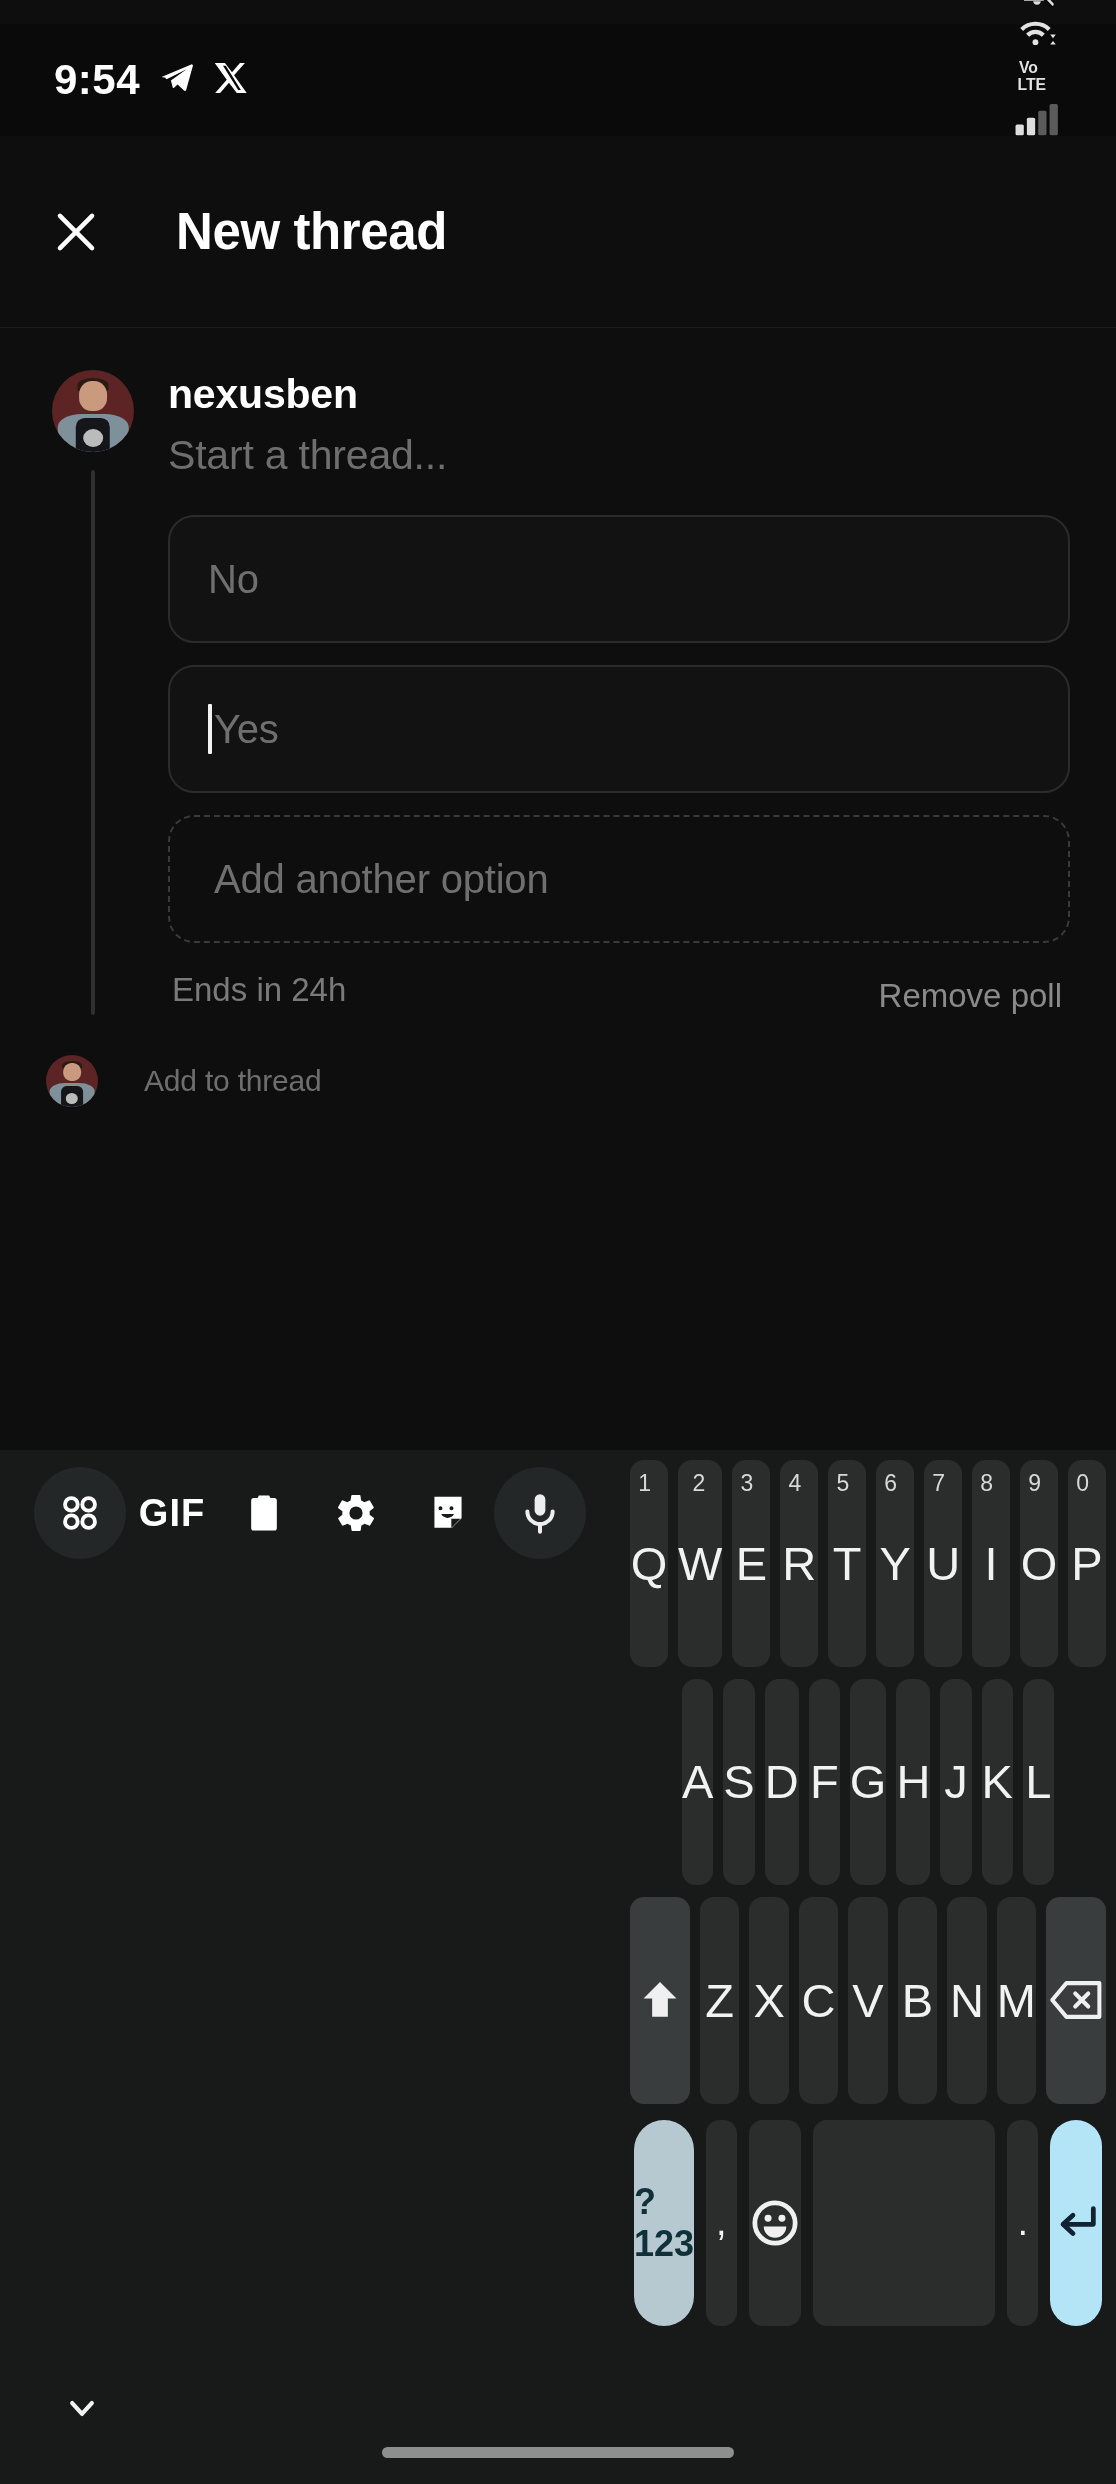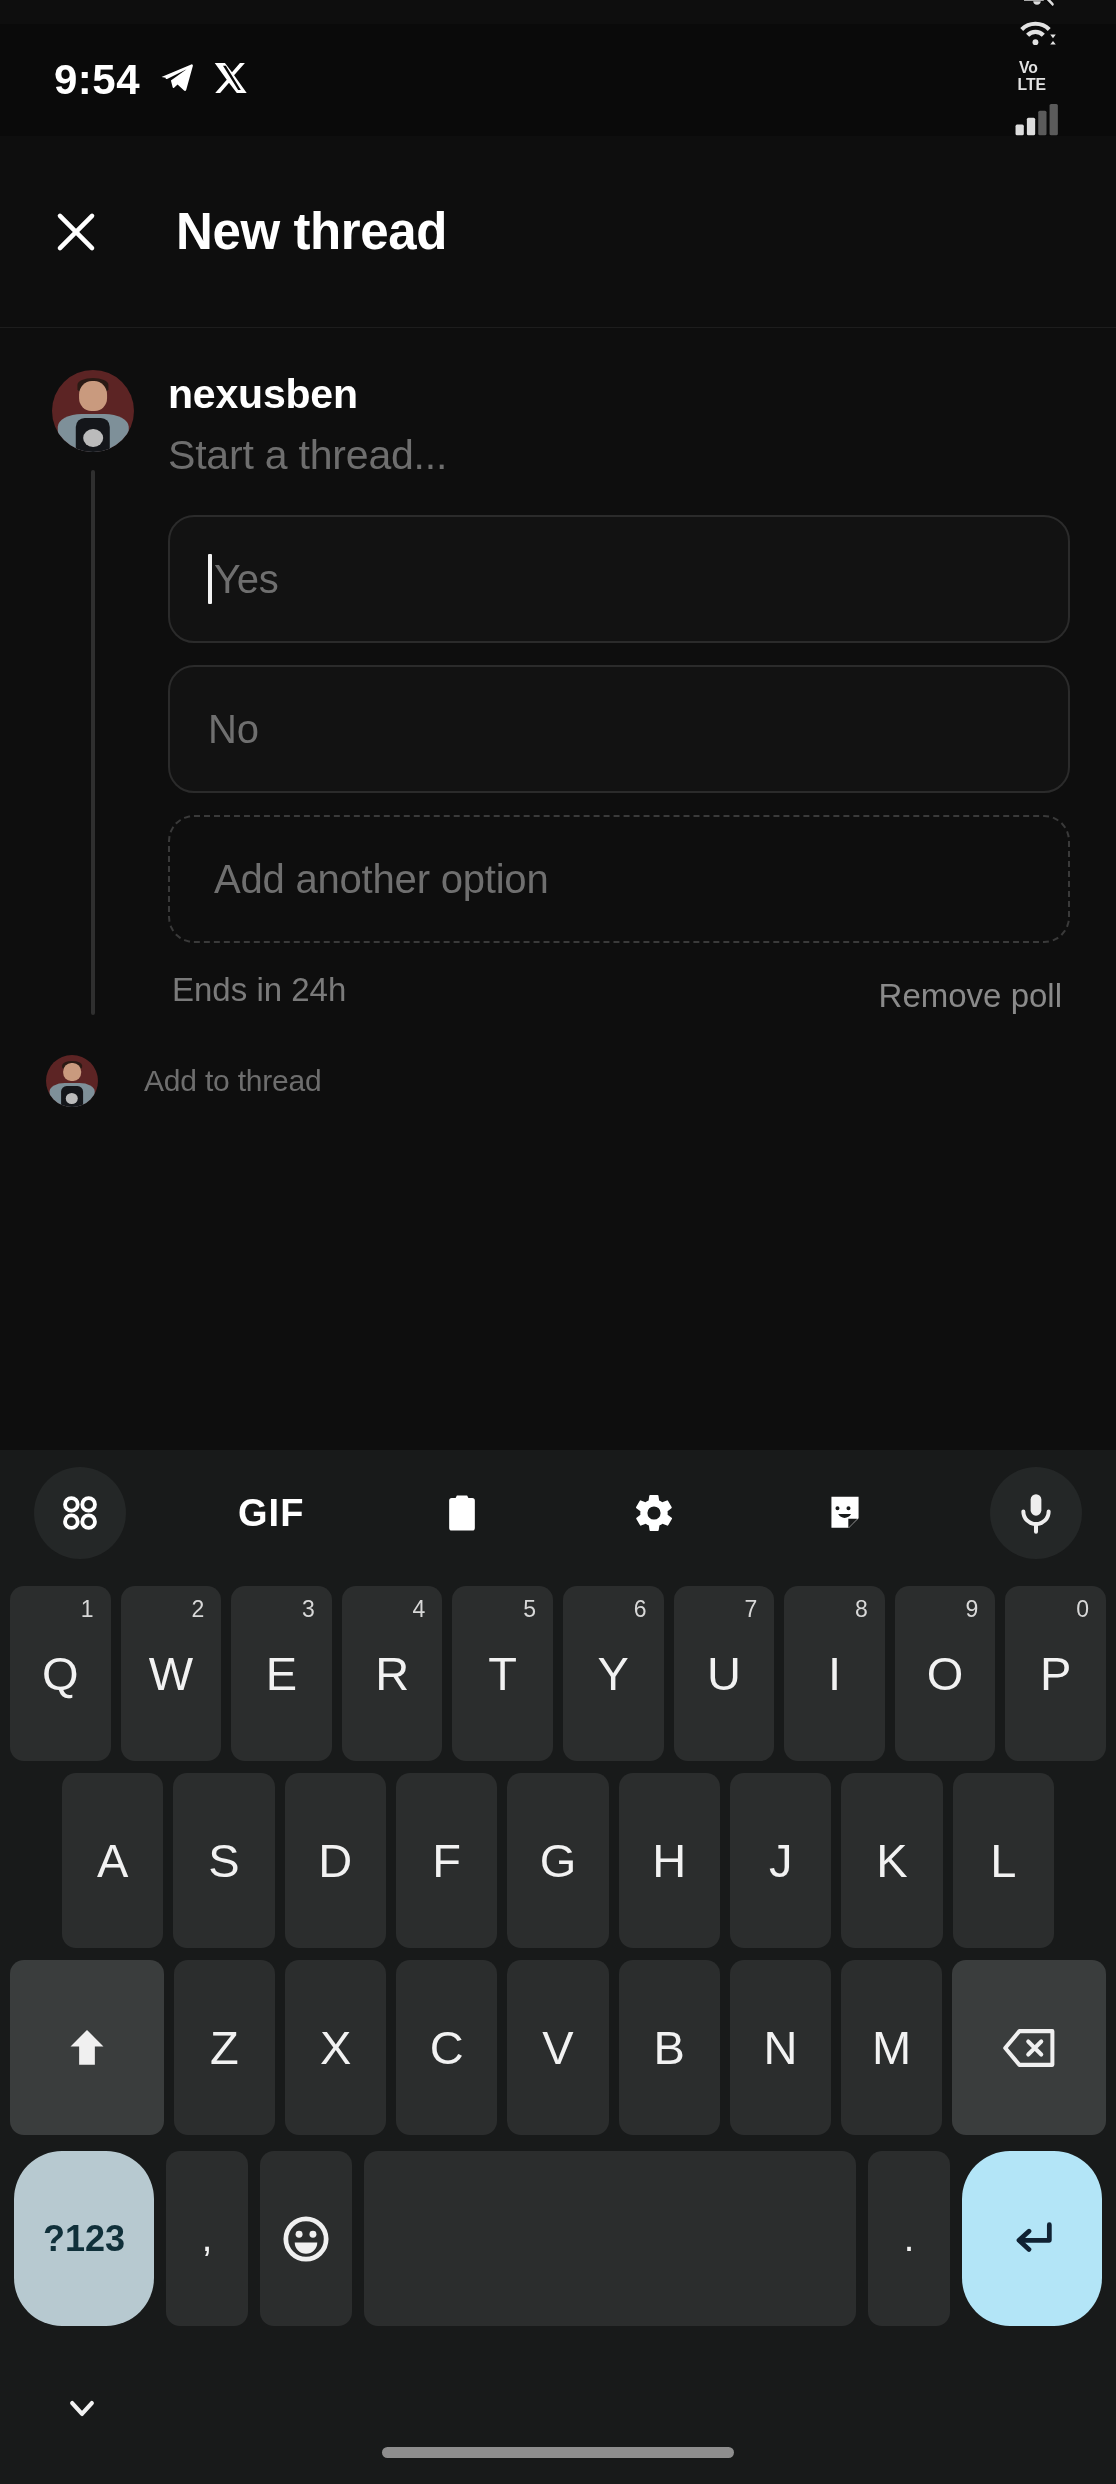--- a/index.html
+++ b/index.html
@@ -160,21 +160,21 @@
     font-size: 38px; font-weight: 600;
     border: none; border-radius: 58px;
     padding: 30px 56px; cursor: pointer;
     letter-spacing: -0.2px;
   }
 
   
   .keyboard {
     flex: 0 0 890px; height: 890px;
     background: #181a1a;
-    display: flex; flex-direction: column;
+    display: flex; flex-direction: row;
   }
   .kb-toolbar {
     height: 126px; flex: 0 0 126px;
     display: flex; align-items: center; justify-content: space-between;
     padding: 0 34px;
   }
   .kb-tool {
     width: 92px; height: 92px; border-radius: 50%;
     display: flex; align-items: center; justify-content: center;
     cursor: pointer; color: #fff;
@@ -323,26 +323,26 @@
         <div class="thread-line"></div>
       </div>
 
       <div class="post-col">
         <div class="username">nexusben</div>
         <div class="thread-placeholder">Start a thread...</div>
 
         <div class="poll">
 
           <div class="poll-option">
+            <span class="opt-text">No</span>
+          </div>
+
+          <div class="poll-option">
             <div class="caret"></div>
             <span class="opt-text">Yes</span>
-          </div>
-
-          <div class="poll-option">
-            <span class="opt-text">No</span>
           </div>
 
           <div class="poll-option dashed">
             <span class="opt-text">Add another option</span>
           </div>
 
           <div class="poll-meta">
             <span>Ends in 24h</span>
             <span class="remove">Remove poll</span>
           </div>

